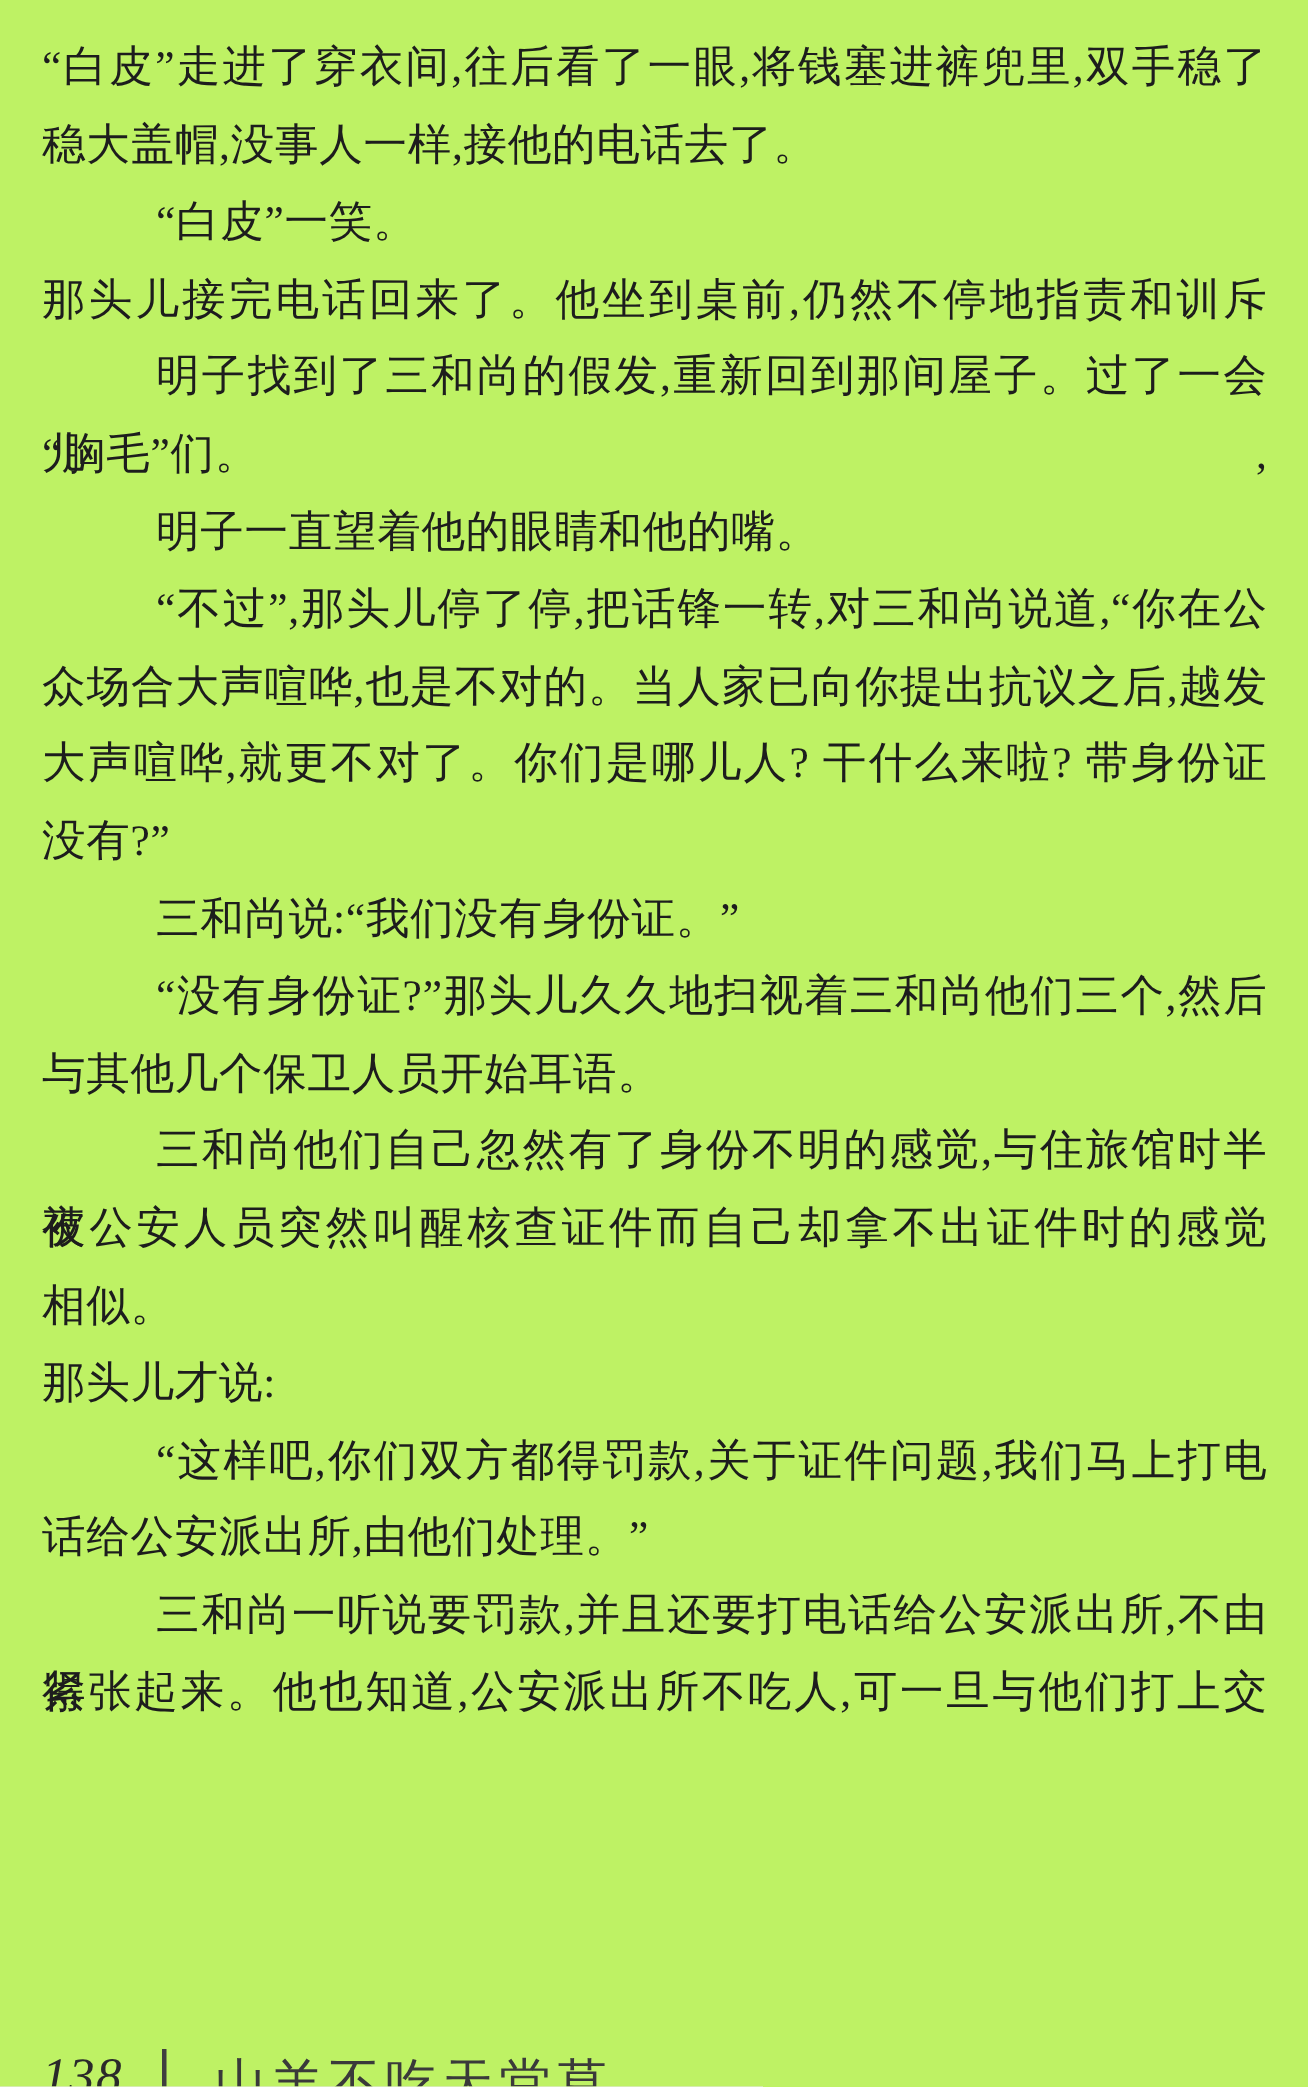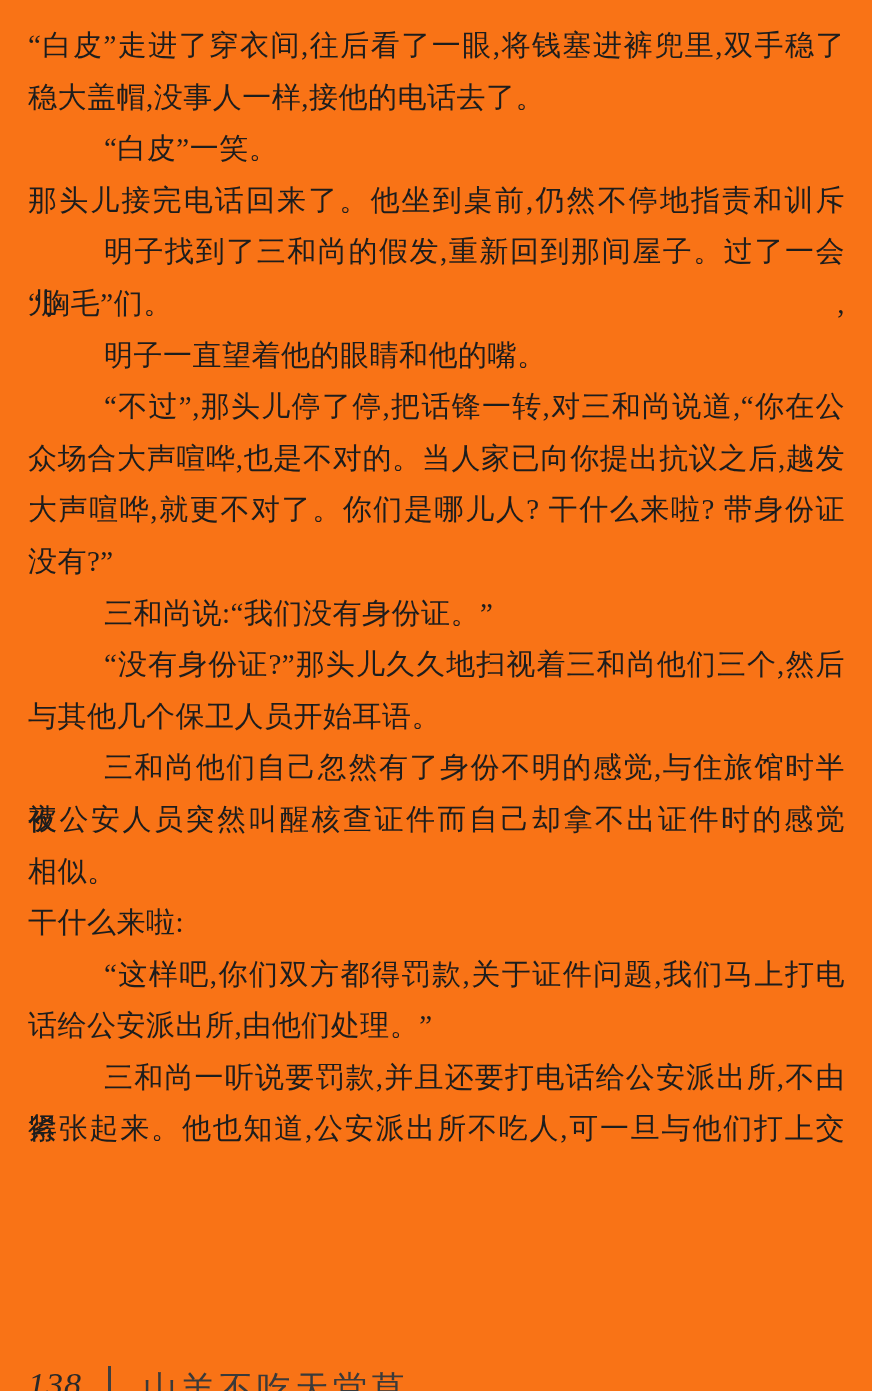--- a/index.html
+++ b/index.html
@@ -5,21 +5,21 @@
   html, body {
     margin: 0;
     padding: 0;
     background: #e8e8e8;
   }
   .page {
     position: relative;
     width: 872px;
     height: 1391px;
     margin: 0 auto;
-    background: #f97316;
+    background: #bef264;
     font-family: "Liberation Serif", "DejaVu Serif", serif;
     color: #1d1d1d;
     overflow: hidden;
   }
   .text-block {
     position: absolute;
     left: 28px;
     top: 20px;
     width: 817px;
   }
@@ -85,21 +85,21 @@
       <div class="line indent justify">“不过”,那头儿停了停,把话锋一转,对三和尚说道,“你在公</div>
       <div class="line justify">众场合大声喧哗,也是不对的。当人家已向你提出抗议之后,越发</div>
       <div class="line justify">大声喧哗,就更不对了。你们是哪儿人? 干什么来啦? 带身份证</div>
       <div class="line">没有?”</div>
       <div class="line indent">三和尚说:“我们没有身份证。”</div>
       <div class="line indent justify">“没有身份证?”那头儿久久地扫视着三和尚他们三个,然后</div>
       <div class="line">与其他几个保卫人员开始耳语。</div>
       <div class="line indent justify">三和尚他们自己忽然有了身份不明的感觉,与住旅馆时半夜</div>
       <div class="line justify">被公安人员突然叫醒核查证件而自己却拿不出证件时的感觉</div>
       <div class="line">相似。</div>
-      <div class="line">干什么来啦:</div>
+      <div class="line">那头儿才说:</div>
       <div class="line indent justify">“这样吧,你们双方都得罚款,关于证件问题,我们马上打电</div>
       <div class="line">话给公安派出所,由他们处理。”</div>
       <div class="line indent justify">三和尚一听说要罚款,并且还要打电话给公安派出所,不由得</div>
       <div class="line justify">紧张起来。他也知道,公安派出所不吃人,可一旦与他们打上交</div>
     </div>
 
   <div class="footer">
     <span class="pagenum">138</span>
     <span class="sep"></span>
     <span class="booktitle">山羊不吃天堂草</span>

